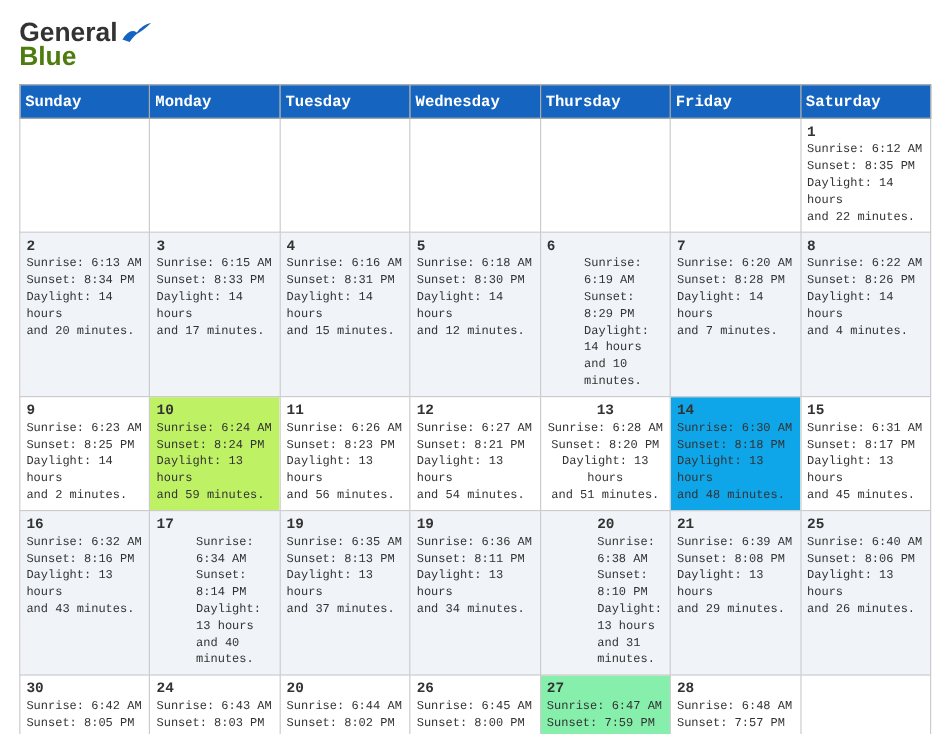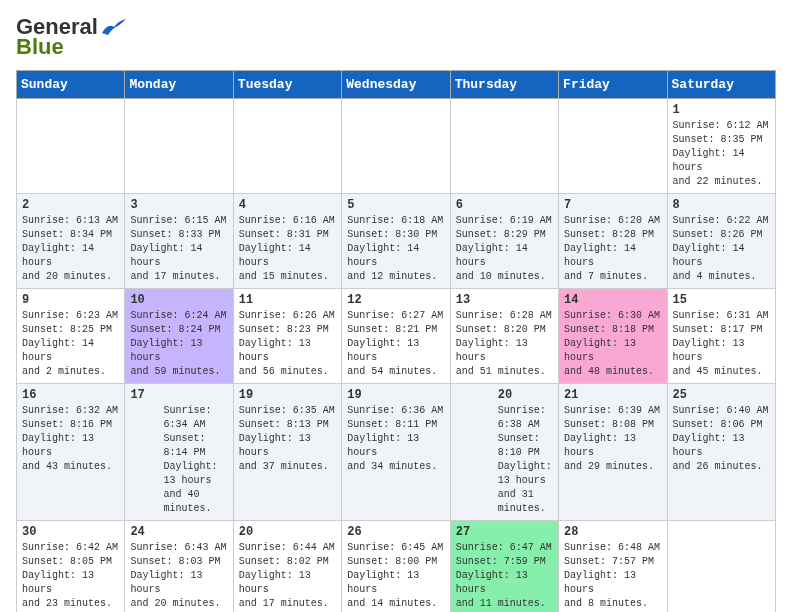--- a/index.html
+++ b/index.html
@@ -152,21 +152,21 @@
         </td>
         <td style="background: rgb(240, 244, 248);">
           <span class="day-num">5</span>
           <div class="day-info" style="white-space: pre-line;">Sunrise: 6:18 AM
 Sunset: 8:30 PM
 Daylight: 14 hours
 and 12 minutes.</div>
         </td>
         <td style="background: rgb(240, 244, 248);">
           <span class="day-num">6</span>
-          <div class="day-info" style="white-space: pre-line;">Sunrise: 6:19 AM
+          <div class="day-info" style="white-space: pre-line; margin-left: 31px;">Sunrise: 6:19 AM
 Sunset: 8:29 PM
 Daylight: 14 hours
 and 10 minutes.</div>
         </td>
         <td style="background: rgb(240, 244, 248);">
           <span class="day-num">7</span>
           <div class="day-info" style="white-space: pre-line;">Sunrise: 6:20 AM
 Sunset: 8:28 PM
 Daylight: 14 hours
 and 7 minutes.</div>
@@ -180,49 +180,49 @@
         </td>
       </tr>
       <tr>
         <td style="background: rgb(255, 255, 255);">
           <span class="day-num">9</span>
           <div class="day-info" style="white-space: pre-line;">Sunrise: 6:23 AM
 Sunset: 8:25 PM
 Daylight: 14 hours
 and 2 minutes.</div>
         </td>
-        <td style="background: #c4b5fd;">
+        <td style="background: #bef264;">
           <span class="day-num">10</span>
           <div class="day-info" style="white-space: pre-line;">Sunrise: 6:24 AM
 Sunset: 8:24 PM
 Daylight: 13 hours
 and 59 minutes.</div>
         </td>
         <td style="background: rgb(255, 255, 255);">
           <span class="day-num">11</span>
           <div class="day-info" style="white-space: pre-line;">Sunrise: 6:26 AM
 Sunset: 8:23 PM
 Daylight: 13 hours
 and 56 minutes.</div>
         </td>
         <td style="background: rgb(255, 255, 255);">
           <span class="day-num">12</span>
           <div class="day-info" style="white-space: pre-line;">Sunrise: 6:27 AM
 Sunset: 8:21 PM
 Daylight: 13 hours
 and 54 minutes.</div>
         </td>
-        <td style="background: rgb(255, 255, 255);">
+        <td style="background: rgb(255, 255, 255); text-align: center;">
           <span class="day-num">13</span>
           <div class="day-info" style="white-space: pre-line;">Sunrise: 6:28 AM
 Sunset: 8:20 PM
 Daylight: 13 hours
 and 51 minutes.</div>
         </td>
-        <td style="background: #f9a8d4;">
+        <td style="background: #0ea5e9;">
           <span class="day-num">14</span>
           <div class="day-info" style="white-space: pre-line;">Sunrise: 6:30 AM
 Sunset: 8:18 PM
 Daylight: 13 hours
 and 48 minutes.</div>
         </td>
         <td style="background: rgb(255, 255, 255);">
           <span class="day-num">15</span>
           <div class="day-info" style="white-space: pre-line;">Sunrise: 6:31 AM
 Sunset: 8:17 PM

